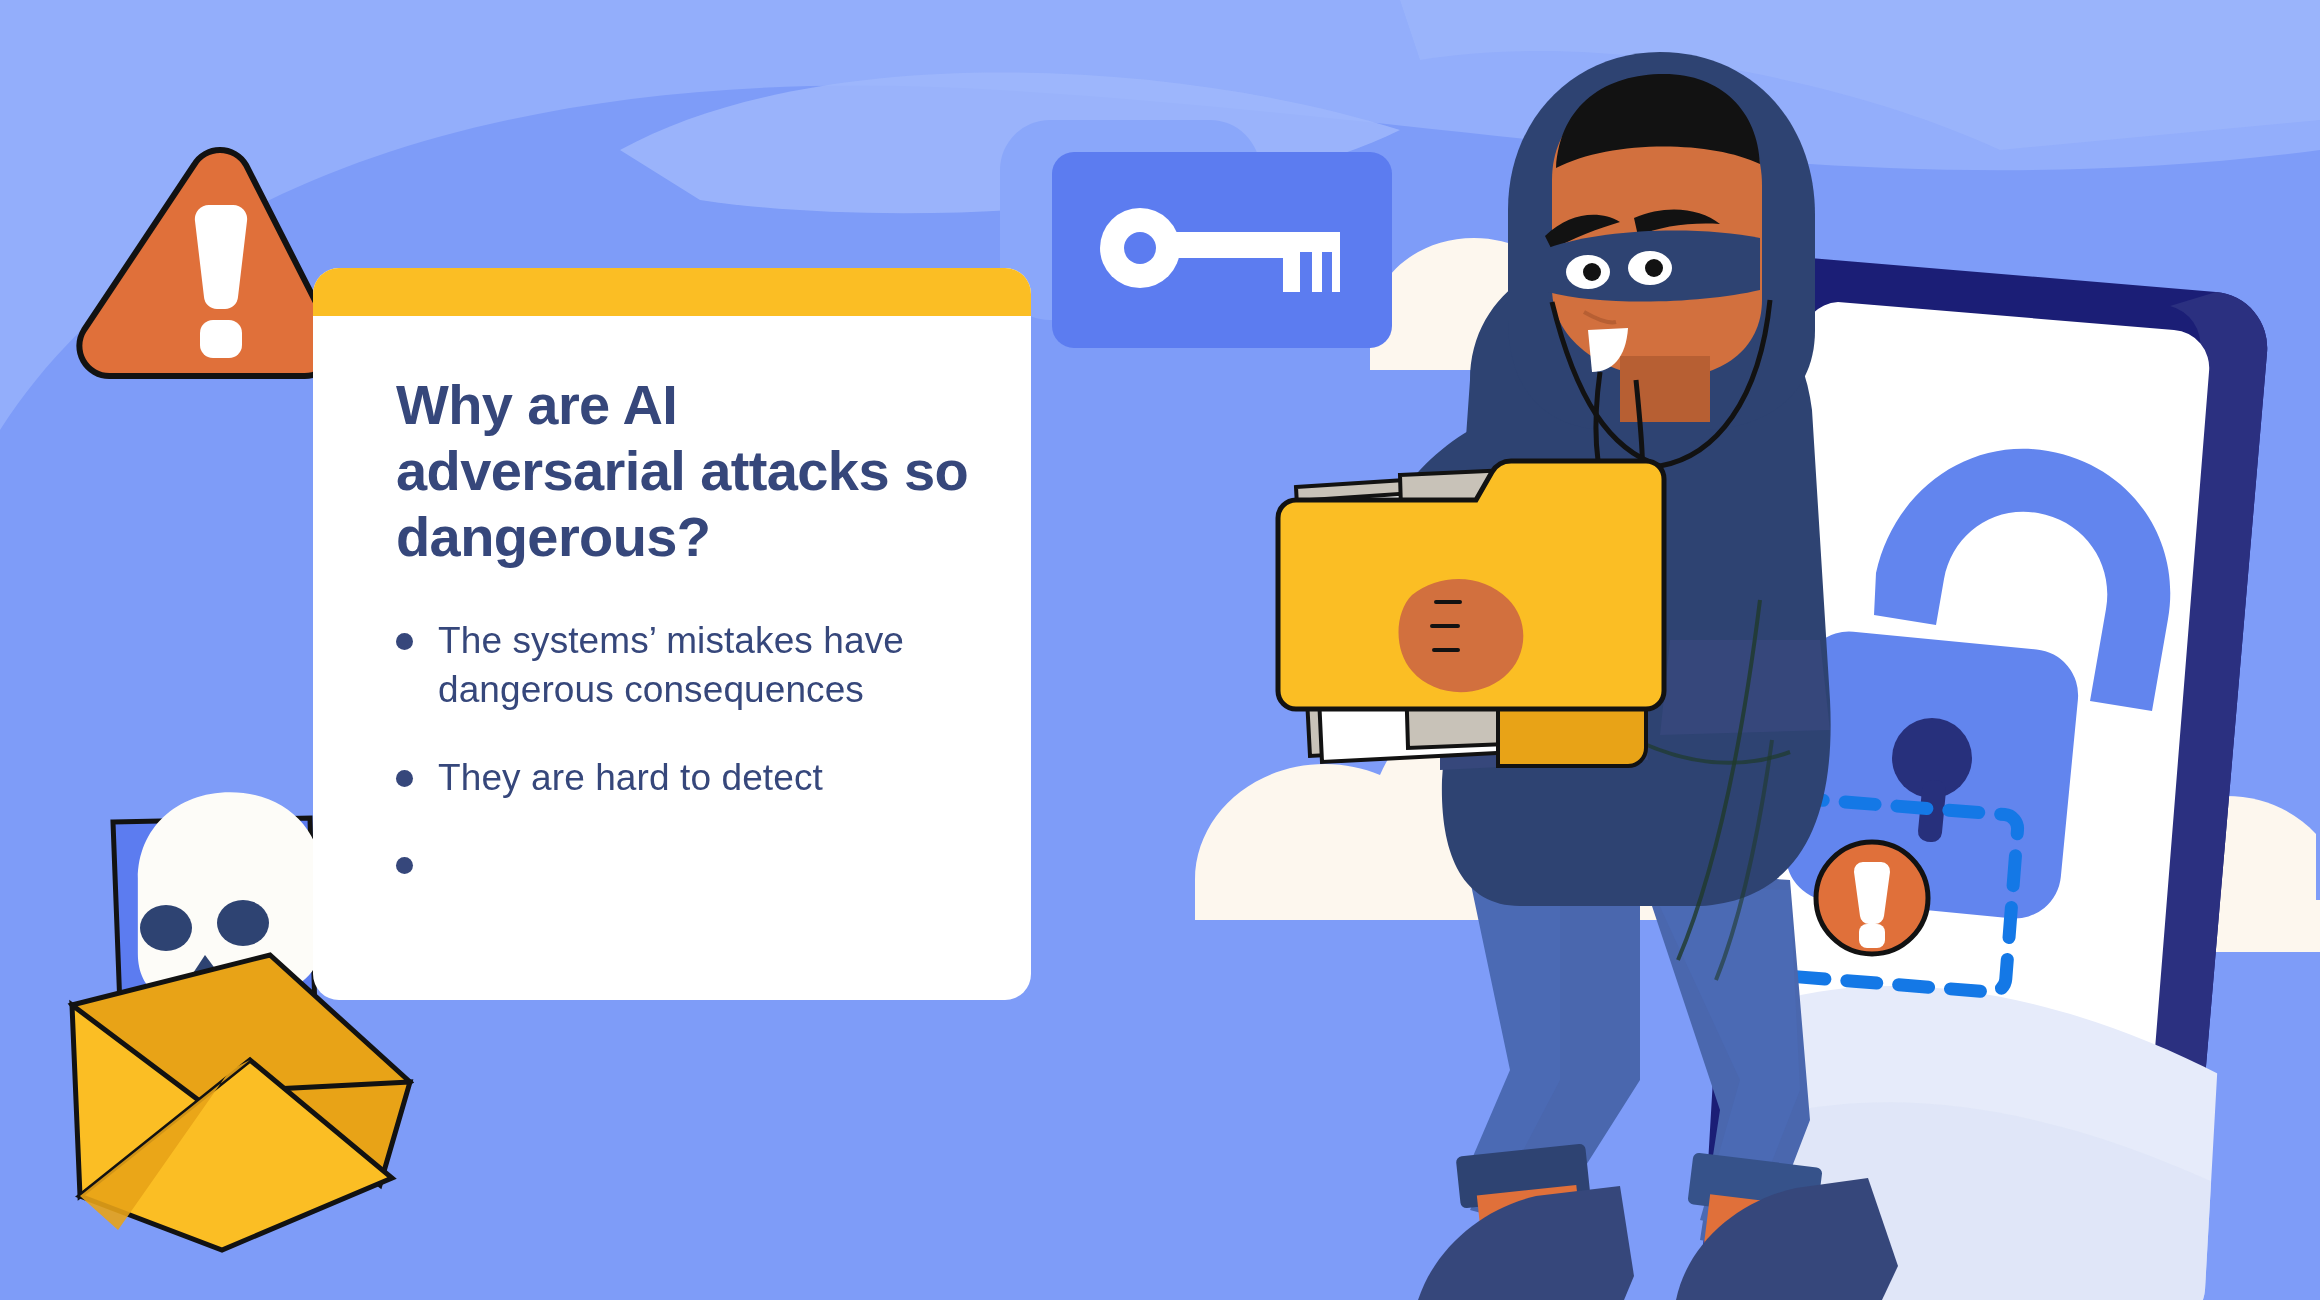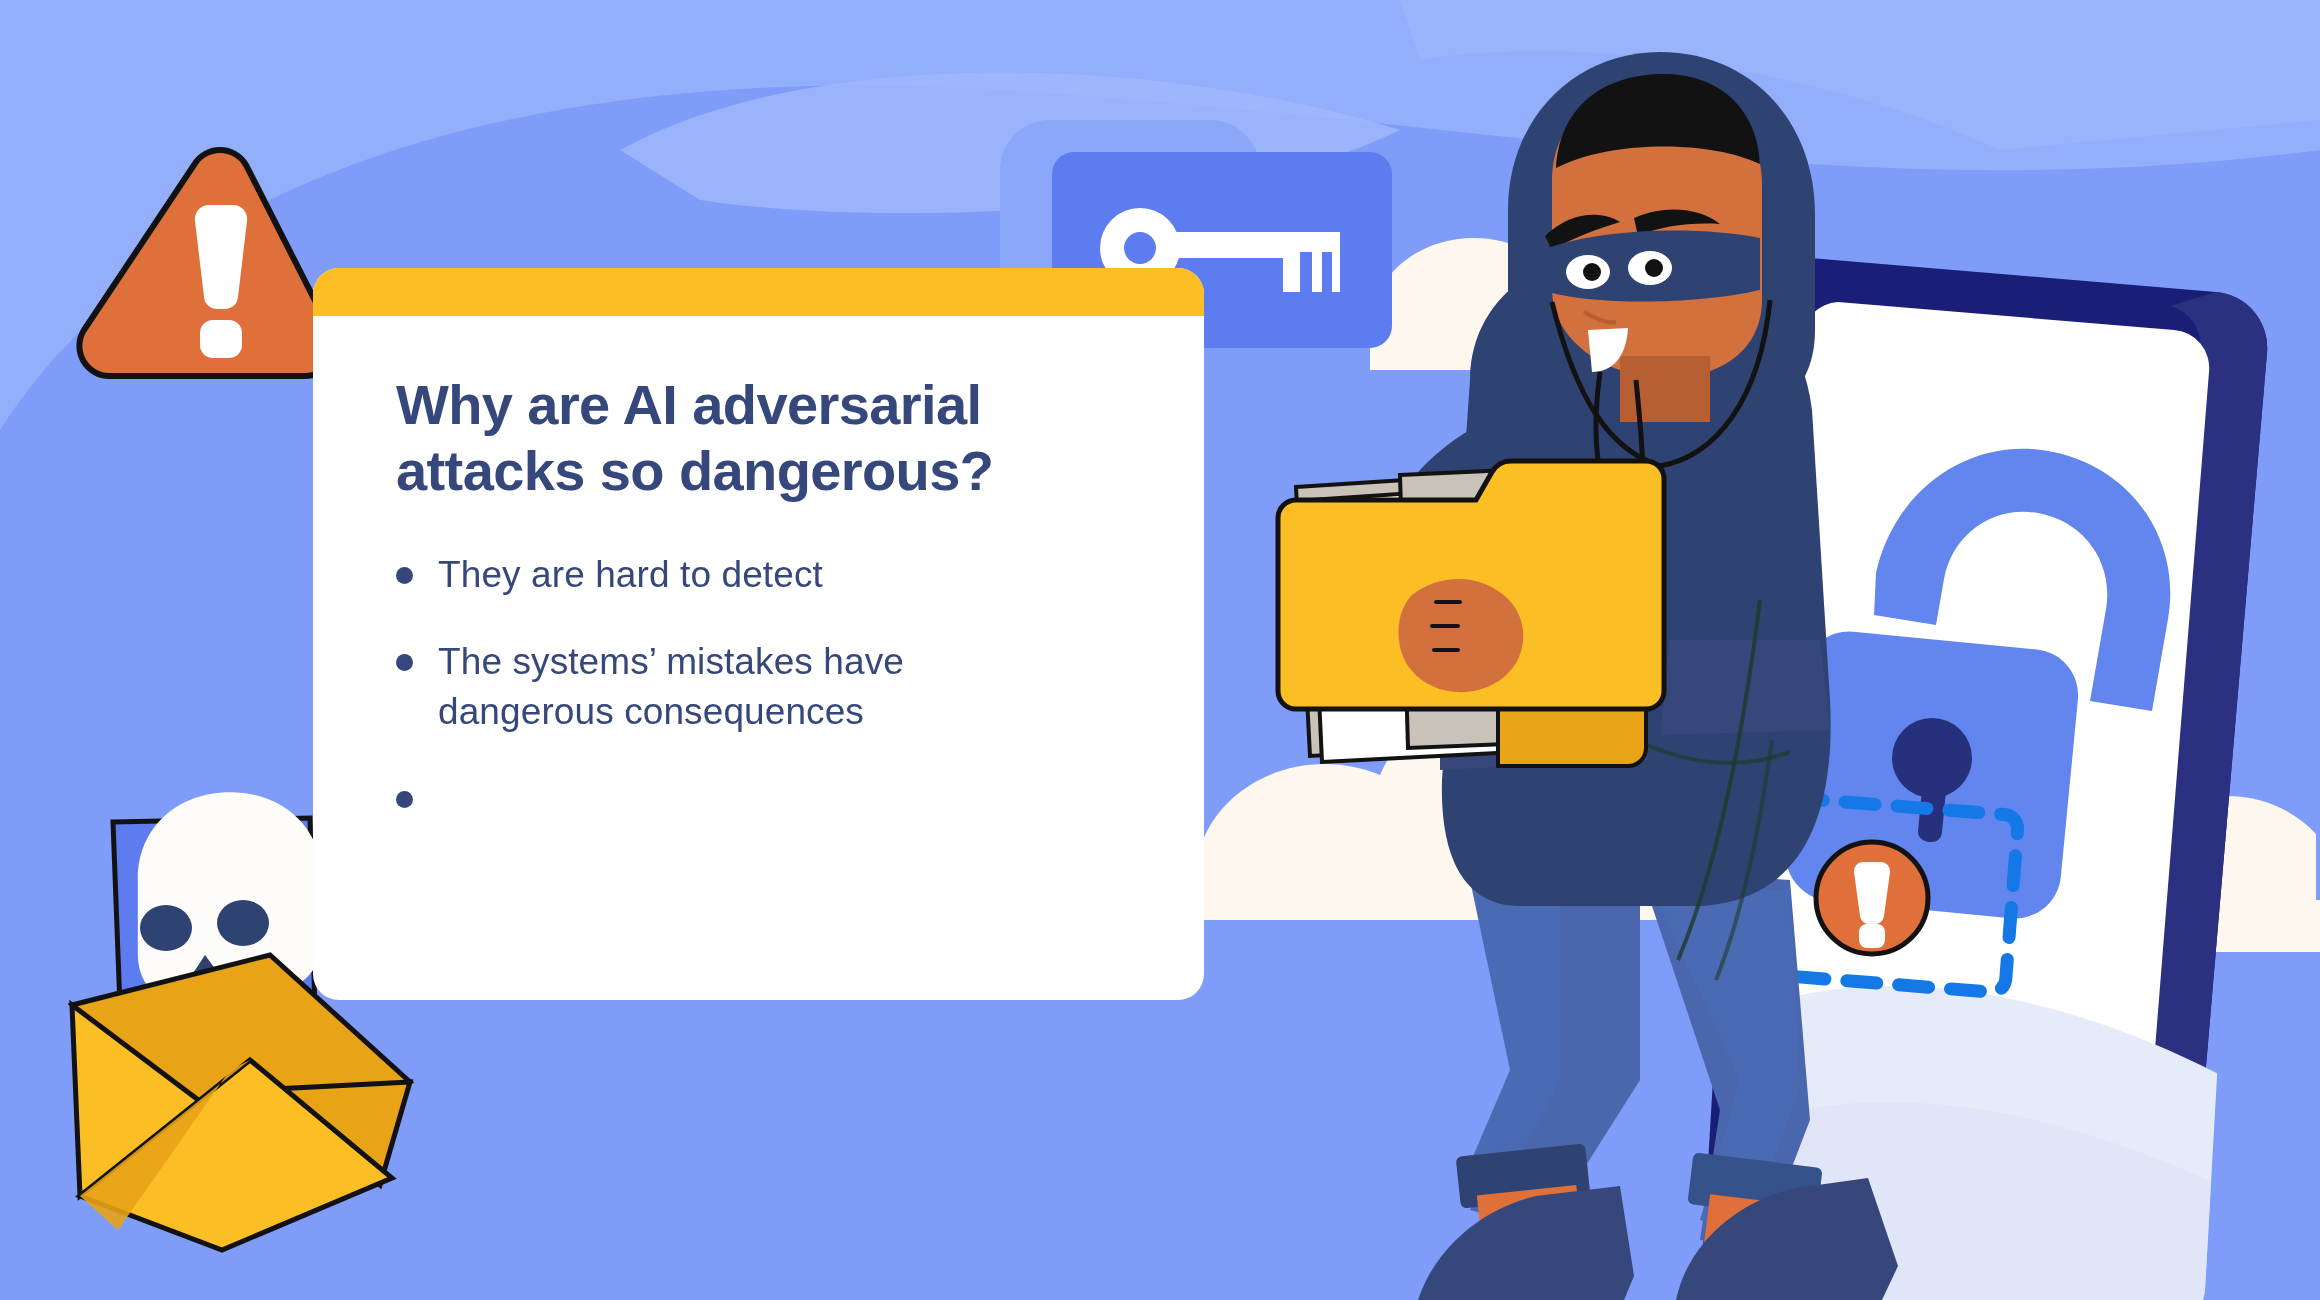--- a/index.html
+++ b/index.html
@@ -6,21 +6,21 @@
   body{
     width:2320px;height:1300px;overflow:hidden;
     font-family:"Liberation Sans",sans-serif;
     background:#93AEFB;
   }
   #stage{position:relative;width:2320px;height:1300px;overflow:hidden;background:#93AEFB;}
   #art{position:absolute;inset:0;width:2320px;height:1300px;}
 
   
   .card{
-    position:absolute;left:313px;top:268px;width:891px;height:732px;
+    position:absolute;left:313px;top:268px;width:718px;height:732px;
     background:#FFFFFF;border-radius:26px;overflow:hidden;
     box-sizing:border-box;
   }
   .card-strip{
     position:absolute;left:0;top:0;width:100%;height:48px;background:#FBBE24;
   }
   .card-body{
     position:absolute;left:0;top:48px;width:100%;
     padding:56px 62px 0 83px;box-sizing:border-box;
   }
@@ -223,25 +223,25 @@
     </g>
   </svg>
 
   <div class="card">
     <div class="card-strip"></div>
     <div class="card-body">
       <h1 class="card-title">Why are AI adversarial attacks so dangerous?</h1>
       <ul class="bullets">
         <li class="bullet">
           <span class="dot"></span>
-          <span>They are hard to detect</span>
+          <span>The systems’ mistakes have dangerous consequences</span>
         </li>
         <li class="bullet">
           <span class="dot"></span>
-          <span>The systems’ mistakes have dangerous consequences</span>
+          <span>They are hard to detect</span>
         </li>
         <li class="bullet">
           <span class="dot"></span>
         </li>
       </ul>
     </div>
   </div>
 
 </div>
 

